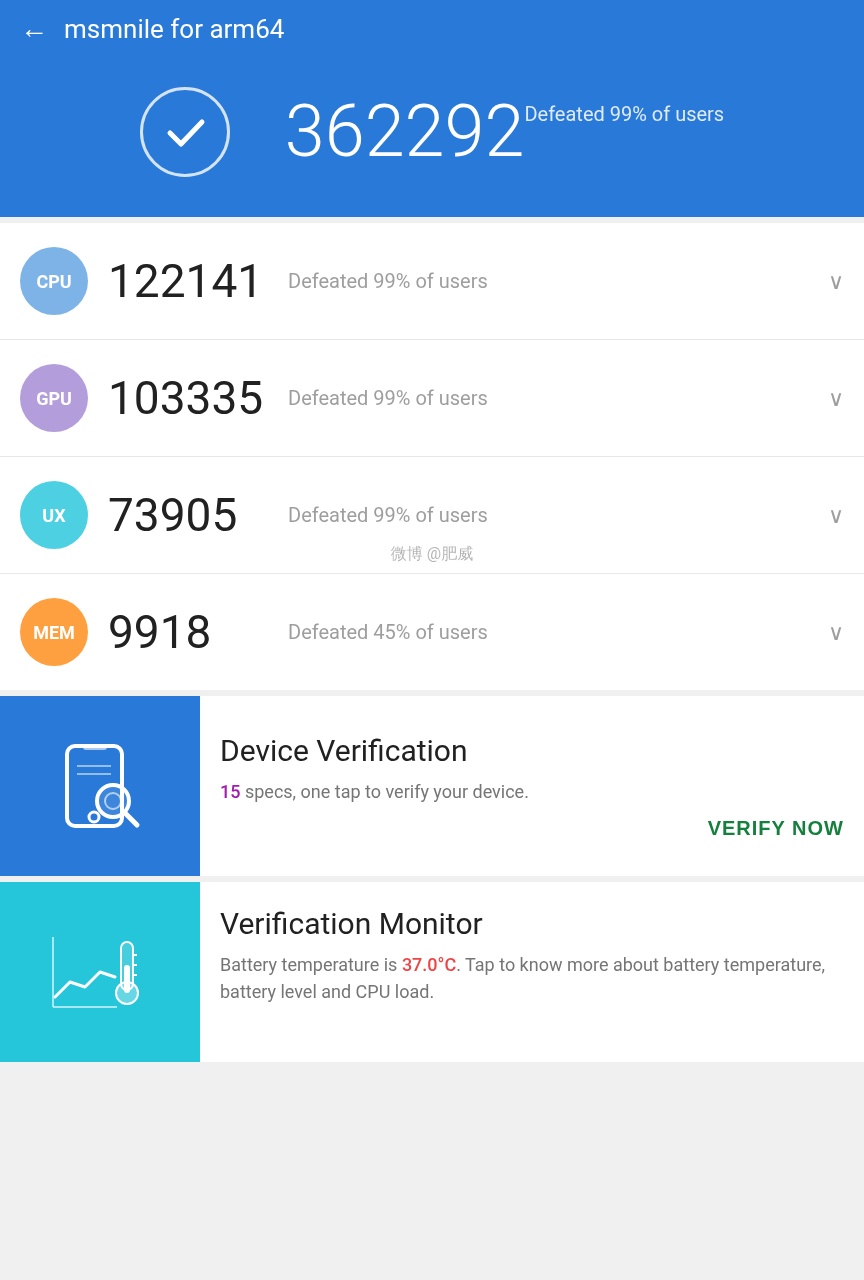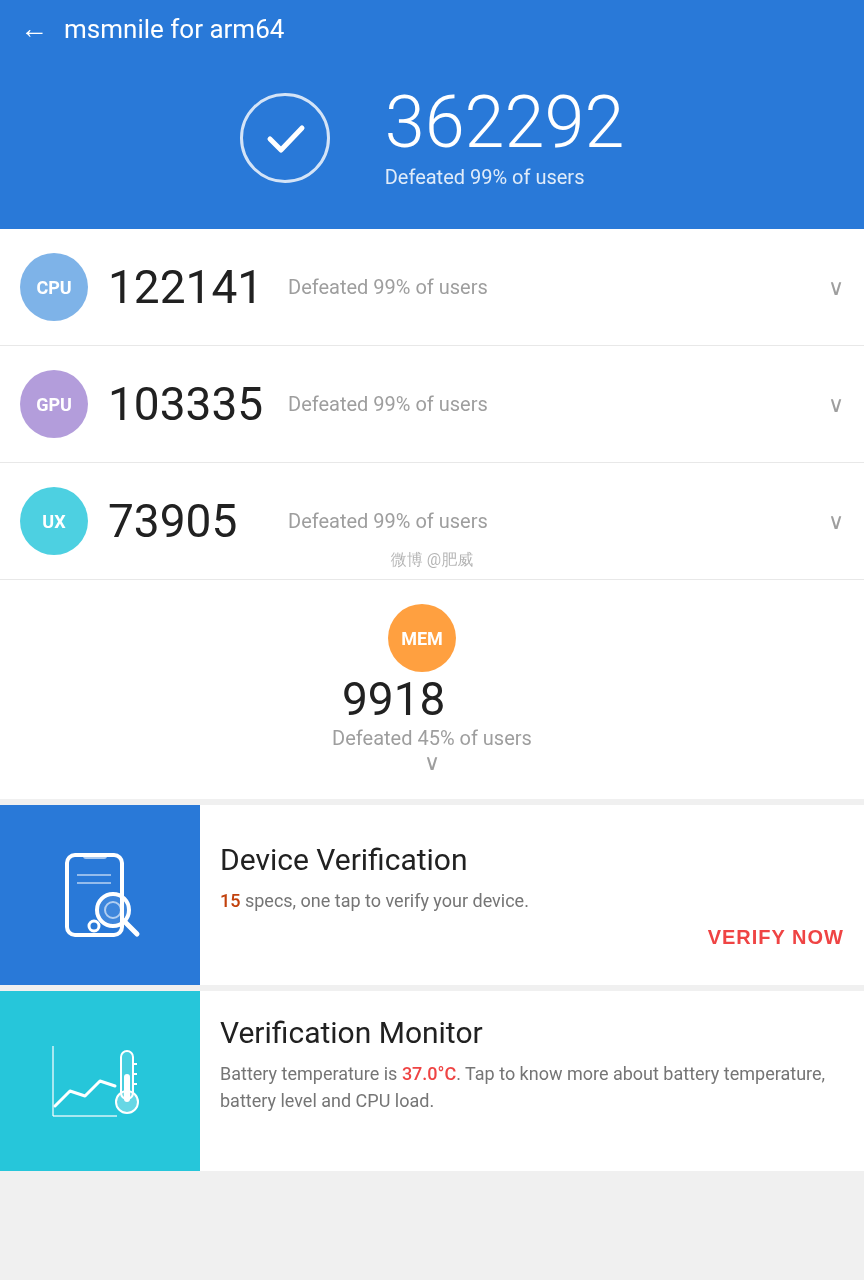--- a/index.html
+++ b/index.html
@@ -48,53 +48,52 @@
       align-items: center;
       justify-content: center;
       flex-shrink: 0;
     }
     .check-circle svg {
       width: 50px;
       height: 50px;
     }
     .score-info {
       display: flex;
-      flex-direction: column;
+      flex-direction: row;
       margin-left: 25px;
     }
     .score-number {
       color: white;
       font-size: 72px;
       font-weight: 300;
       line-height: 1;
     }
     .score-subtitle {
       color: rgba(255,255,255,0.85);
       font-size: 20px;
       margin-top: 6px;
     }
 
     
     .sections {
       background: #737373;
-      margin-top: 0;
+      margin-top: 6px;
     }
 
     
     .score-row {
       display: flex;
       align-items: center;
       padding: 24px 20px;
       border-bottom: 1px solid #e8e8e8;
       background: white;
       cursor: pointer;
     }
     .score-row:last-child {
       border-bottom: none;
-      flex-direction: column;
     }
     .badge {
       width: 68px;
       height: 68px;
       border-radius: 50%;
       display: flex;
       align-items: center;
       justify-content: center;
       font-size: 18px;
       font-weight: 700;
@@ -176,33 +175,33 @@
       color: #212121;
       margin-bottom: 10px;
     }
     .card-desc {
       font-size: 18px;
       color: #757575;
       line-height: 1.5;
       flex: 1;
     }
     .card-desc .highlight-green {
-      color: #c2410c;
+      color: #a21caf;
       font-weight: 500;
     }
     .card-desc .highlight-red {
       color: #ef4444;
       font-weight: 500;
     }
     .card-action {
       text-align: right;
       padding-top: 12px;
     }
     .verify-btn {
-      color: #ef4444;
+      color: #15803d;
       font-size: 20px;
       font-weight: 700;
       letter-spacing: 1px;
       cursor: pointer;
       background: none;
       border: none;
     }
 
   </style>
 </head>

